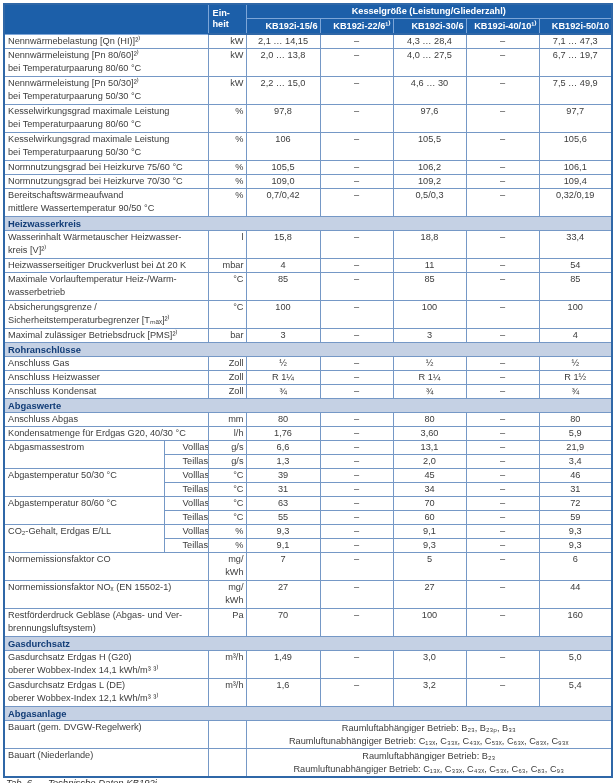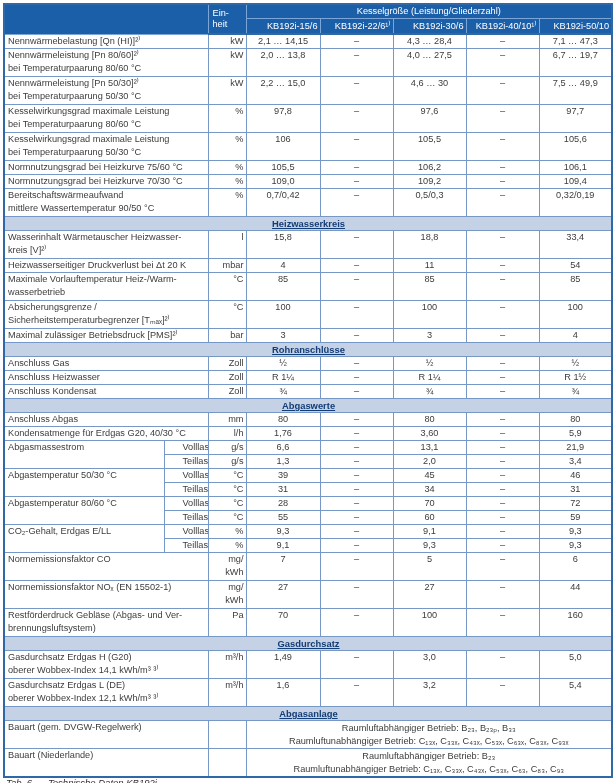--- a/index.html
+++ b/index.html
@@ -16,21 +16,21 @@
     font-family:"Liberation Sans", sans-serif;
   }
   .page{position:relative;width:614px;height:783px;}
   table.spec{
     border-collapse:collapse;table-layout:fixed;
     width:608px;margin:3px 0 0 3px;
     border:2px solid var(--grid-dark);
   }
   
   thead th{
-    background:var(--header-bg);color:#fff;font-weight:normal;
+    background:var(--header-bg);color:#fff;font-weight:bold;
     font-size:9.2px;line-height:11px;padding:0 2px;
     border:1px solid #7da6d8;vertical-align:middle;text-align:center;
     white-space:pre-line;overflow:hidden;
   }
   thead tr.hr1 th{height:13px;}
   thead tr.hr2 th{height:14px;}
   th.corner{border-right:1px solid #7da6d8;}
   thead tr.hr2 th{border-bottom:2px solid var(--grid-dark);text-align:right;}
   th.unitHead{border-bottom:2px solid var(--grid-dark);text-align:left;padding-left:4px;}
   
@@ -42,21 +42,21 @@
   tr.r1 td{height:13px;}
   tr.r2 td{height:27px;}
   td.lbl{padding-left:3px;text-align:left;}
   td.sub{padding-left:18px;text-align:left;}
   td.unit{text-align:right;}
   td.val{text-align:center;}
   td.span5{text-align:center;vertical-align:middle;line-height:12.5px;}
   tr.band td{
     background:var(--band-bg);color:var(--band-text);
     font-weight:bold;font-size:9.4px;height:13px;
-    vertical-align:middle;padding-left:3px;text-align:center;text-decoration:underline;
+    vertical-align:middle;padding-left:3px;text-align:left;
   }
   .caption{
     position:absolute;left:6px;top:774px;height:9px;overflow:hidden;
     font-size:9.5px;font-style:italic;color:#333;white-space:pre;
   }
 </style>
 </head>
 <body>
 
 <div class="page">
@@ -301,21 +301,21 @@
           <td class="val">31</td>
           <td class="val">–</td>
           <td class="val">34</td>
           <td class="val">–</td>
           <td class="val">31</td>
         </tr>
         <tr class="r1">
           <td class="lbl" colspan="1" rowspan="2">Abgastemperatur 80/60 °C</td>
           <td class="sub">Volllast</td>
           <td class="unit">°C</td>
-          <td class="val">28</td>
+          <td class="val">63</td>
           <td class="val">–</td>
           <td class="val">70</td>
           <td class="val">–</td>
           <td class="val">72</td>
         </tr>
         <tr class="r1">
           <td class="sub">Teillast</td>
           <td class="unit">°C</td>
           <td class="val">55</td>
           <td class="val">–</td>

